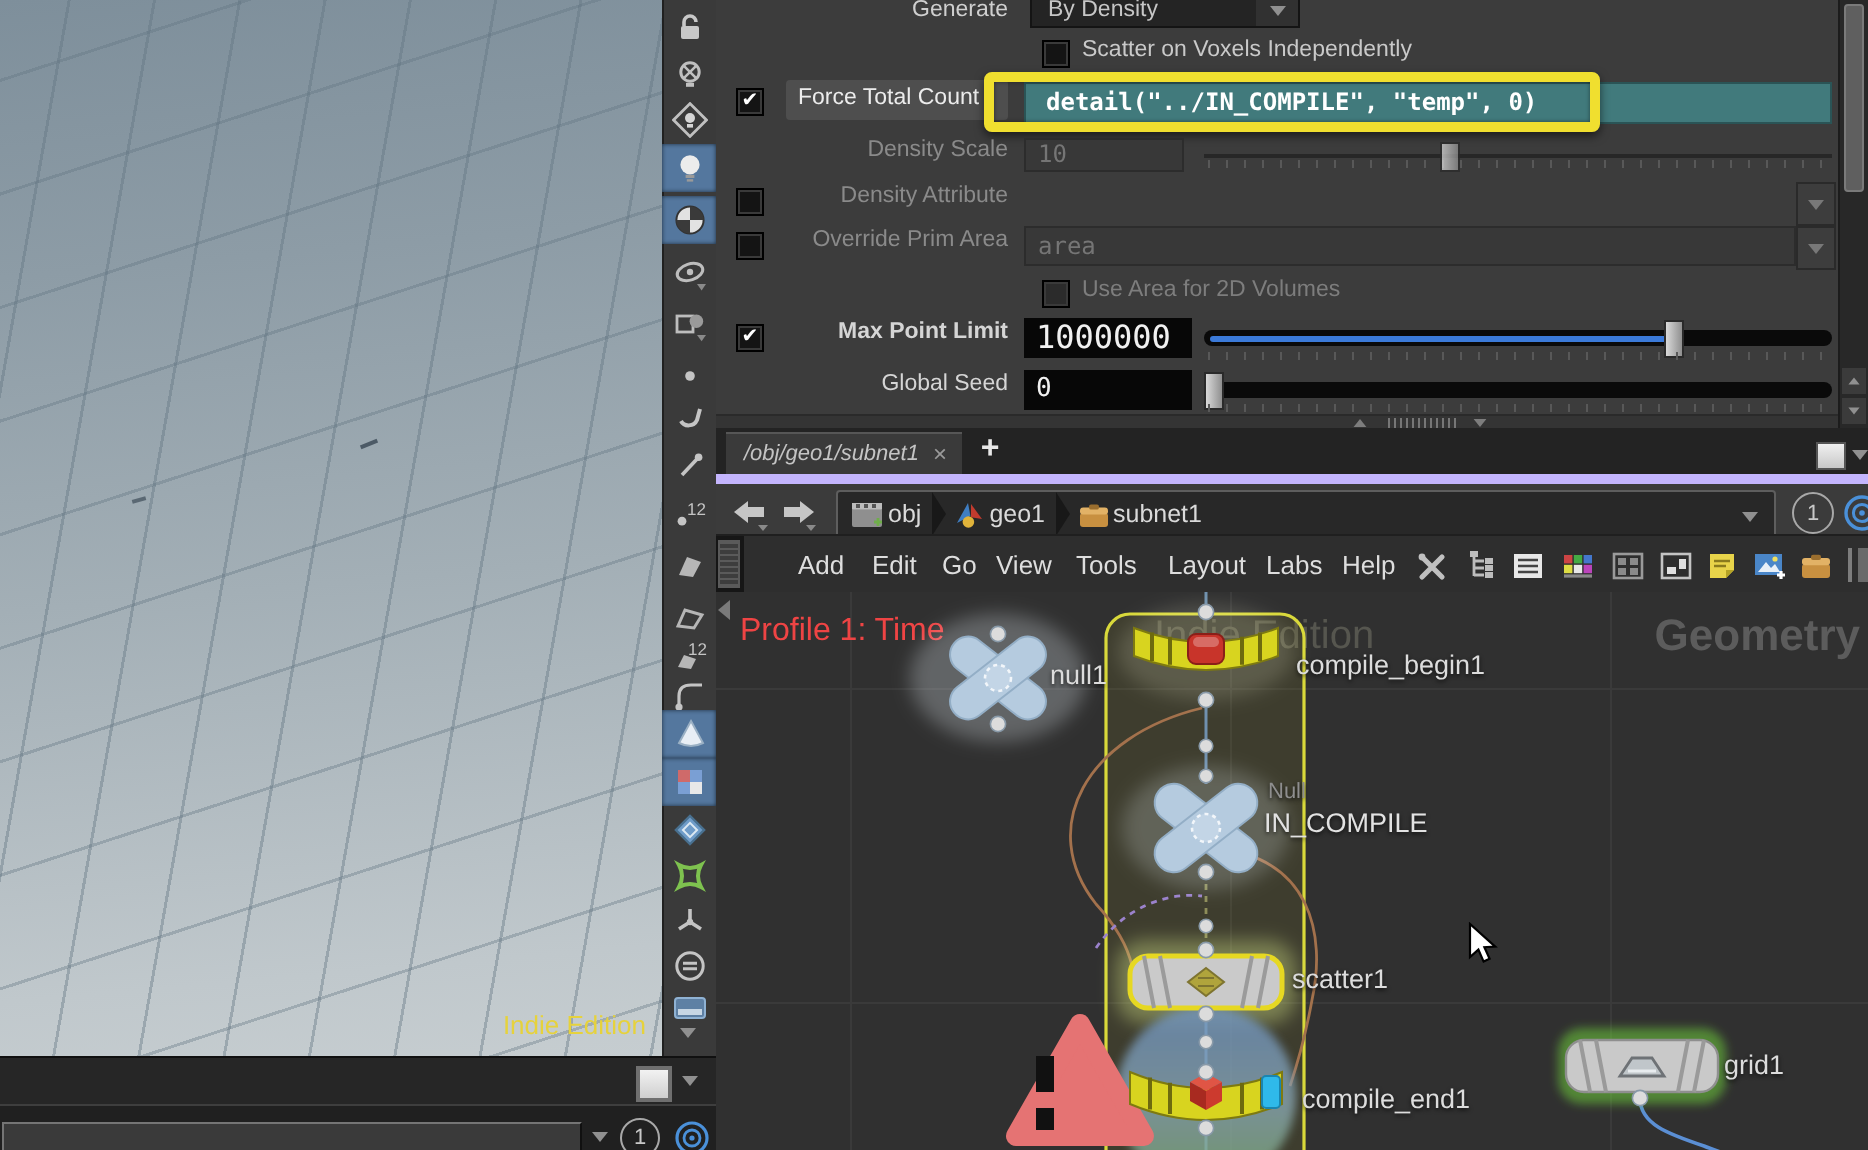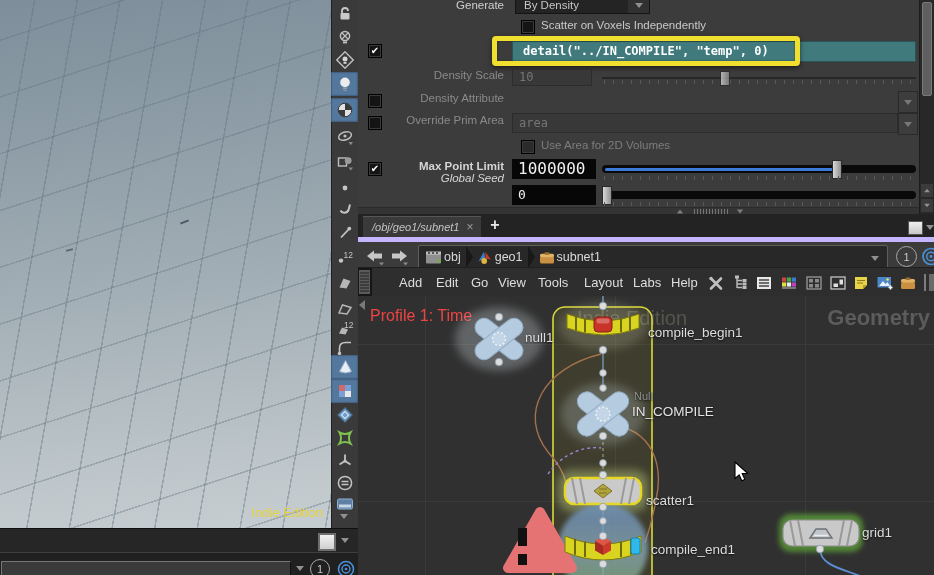--- a/index.html
+++ b/index.html
@@ -213,20 +213,23 @@
           <div class="tri-d"></div>
         </div>
     </div>
 
     <div class="chk" style="left:163px;top:20px;"></div>
     <div class="abs" style="left:183px;top:19px;font-size:11.5px;color:#c9c9c9;">Scatter on Voxels Independently</div>
 
     <div class="chk" style="left:10px;top:44px;">
         <span>✔</span>
       </div>
+    <div class="abs" style="left:35px;top:40px;width:111px;height:20px;background:#4e4e4e;border-radius:2px;overflow:hidden;">
+      <div style="position:absolute;left:6px;top:3px;font-size:11.5px;color:#ececec;white-space:nowrap;">Force Total Count</div>
+    </div>
     <div class="abs mono" style="left:154px;top:41px;width:404px;height:21px;background:#417a7c;border:1px solid #2a5456;box-sizing:border-box;
                 color:#ffffff;font-weight:bold;font-size:12px;line-height:19px;padding-left:10px;white-space:nowrap;overflow:hidden;">detail("../IN_COMPILE", "temp", 0)</div>
     <div class="abs" style="left:134px;top:36px;width:308px;height:30px;border:5px solid #f0df2f;border-radius:4px;box-sizing:border-box;
                 box-shadow:0 2px 5px rgba(0,0,0,.55), inset 0 0 2px rgba(0,0,0,.45);"></div>
 
     <div class="plabel dis" style="top:69px;">Density Scale</div>
     <div class="pfield dis" style="left:154px;top:69px;width:80px;height:17px;line-height:15px;">10</div>
     <div class="abs" style="left:244px;top:69px;width:314px;height:16px;">
       <div class="abs" style="left:0;top:8px;width:314px;height:2px;background:#272727;"></div>
       <div class="ticks" style="left:2px;top:11px;width:310px;"></div>
@@ -254,21 +257,21 @@
       </div>
     <div class="plabel" style="top:160px;color:#d5d5d5;font-weight:bold;">Max Point Limit</div>
     <div class="pfield" style="left:154px;top:159px;width:84px;height:20px;font-size:16px;line-height:20px;">1000000</div>
     <div class="abs" style="left:244px;top:157px;width:314px;height:24px;">
       <div class="abs" style="left:0;top:8px;width:314px;height:8px;background:#0a0a0a;border-radius:4px;"></div>
       <div class="abs" style="left:3px;top:10.5px;width:230px;height:3px;background:#3b7ad9;border-radius:2px;"></div>
       <div class="handle" style="left:230px;top:3px;height:17px;"></div>
       <div class="ticks" style="left:2px;top:19px;width:310px;"></div>
     </div>
 
-    <div class="plabel" style="top:172px;color:#d5d5d5;font-style:italic;">Global Seed</div>
+    <div class="plabel" style="top:186px;color:#d5d5d5;">Global Seed</div>
     <div class="pfield" style="left:154px;top:185px;width:84px;height:20px;font-size:13px;line-height:20px;">0</div>
     <div class="abs" style="left:244px;top:183px;width:314px;height:24px;">
       <div class="abs" style="left:0;top:8px;width:314px;height:8px;background:#0a0a0a;border-radius:4px;"></div>
       <div class="handle" style="left:0;top:3px;height:17px;"></div>
       <div class="ticks" style="left:2px;top:19px;width:310px;"></div>
     </div>
 
     <div class="abs" style="left:0;top:207px;width:561px;height:7px;background:#343434;border-top:1px solid #2a2a2a;box-sizing:border-box;">
       <div class="abs tri-u" style="left:318px;top:1px;border-bottom-color:#7d7d7d;transform:scale(.8);"></div>
       <div class="abs" style="left:336px;top:1px;width:34px;height:5px;background:repeating-linear-gradient(90deg,#767676 0 1px,transparent 1px 3px);"></div>
@@ -551,21 +554,21 @@
         <circle cx="245" cy="268" r="3.8"></circle>
           <circle cx="462" cy="253" r="3.8"></circle>
       </g>
     </svg>
   </div>
 
   <div class="nodelabel" style="left:525px;top:330px;">null1</div>
   <div class="nodelabel" style="left:648px;top:325px;">compile_begin1</div>
   <div class="nodelabel" style="left:634px;top:390px;font-size:11px;color:#8e8e8e;">Null</div>
   <div class="nodelabel" style="left:632px;top:404px;color:#e2e2e2;">IN_COMPILE</div>
-  <div class="nodelabel" style="left:646px;top:482px;margin-top:11px;">scatter1</div>
+  <div class="nodelabel" style="left:646px;top:482px;">scatter1</div>
   <div class="nodelabel" style="left:651px;top:542px;">compile_end1</div>
   <div class="nodelabel" style="left:862px;top:525px;">grid1</div>
 
   <div class="abs" style="left:734px;top:461px;">
     <svg width="16" height="22">
         <path d="M1 1 L1 17.5 L5.2 13.8 L7.8 19.8 L10.8 18.4 L8.2 12.6 L13.6 12.3 Z" fill="#ffffff" stroke="#000" stroke-width="1.1"></path>
       </svg>
   </div>
 
 </div>

